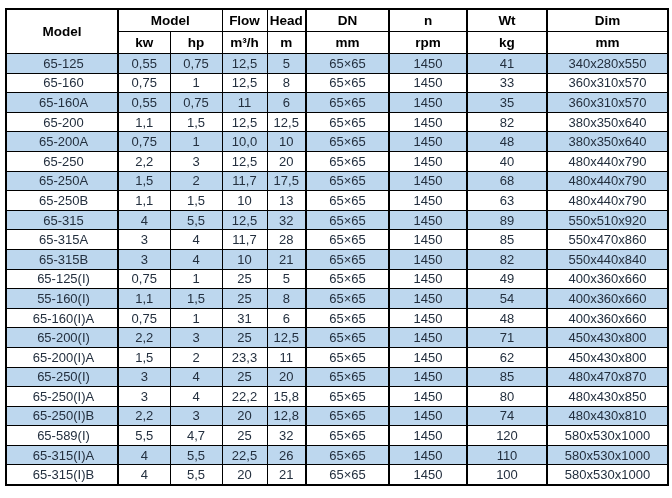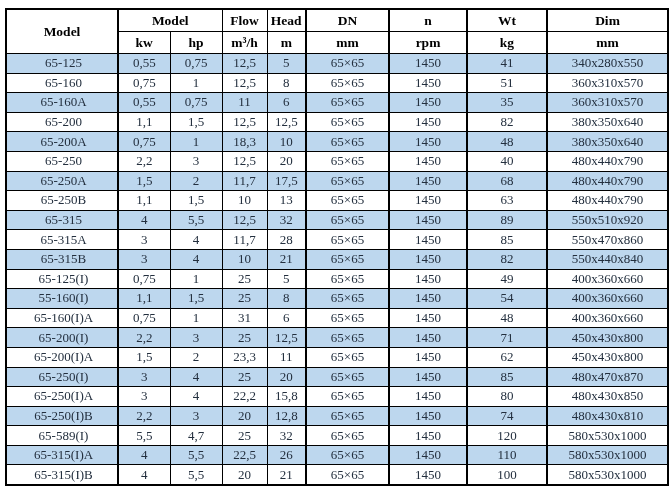--- a/index.html
+++ b/index.html
@@ -6,21 +6,21 @@
     margin: 0;
     padding: 0;
     background: #ffffff;
   }
   .page {
     width: 672px;
     height: 498px;
     box-sizing: border-box;
     padding: 8px 5px 6px 5px;
     background: #ffffff;
-    font-family: Liberation Serif, serif;
+    font-family: Liberation Sans, sans-serif;
   }
   table.spec {
     border-collapse: collapse;
     table-layout: fixed;
     width: 662px;
     border: 2px solid #000000;
   }
   .spec th, .spec td {
     border: 1px solid #000000;
     text-align: center;
@@ -111,21 +111,21 @@
           <td>340x280x550</td>
         </tr>
         <tr>
           <td class="model-col br2">65-160</td>
           <td>0,75</td>
           <td>1</td>
           <td>12,5</td>
           <td>8</td>
           <td class="bl2 br2">65×65</td>
           <td class="br2">1450</td>
-          <td class="br2">51</td>
+          <td class="br2">33</td>
           <td>360x310x570</td>
         </tr>
         <tr class="alt">
           <td class="model-col br2">65-160A</td>
           <td>0,55</td>
           <td>0,75</td>
           <td>11</td>
           <td>6</td>
           <td class="bl2 br2">65×65</td>
           <td class="br2">1450</td>
@@ -140,21 +140,21 @@
           <td>12,5</td>
           <td class="bl2 br2">65×65</td>
           <td class="br2">1450</td>
           <td class="br2">82</td>
           <td>380x350x640</td>
         </tr>
         <tr class="alt">
           <td class="model-col br2">65-200A</td>
           <td>0,75</td>
           <td>1</td>
-          <td>18,3</td>
+          <td>10,0</td>
           <td>10</td>
           <td class="bl2 br2">65×65</td>
           <td class="br2">1450</td>
           <td class="br2">48</td>
           <td>380x350x640</td>
         </tr>
         <tr>
           <td class="model-col br2">65-250</td>
           <td>2,2</td>
           <td>3</td>

